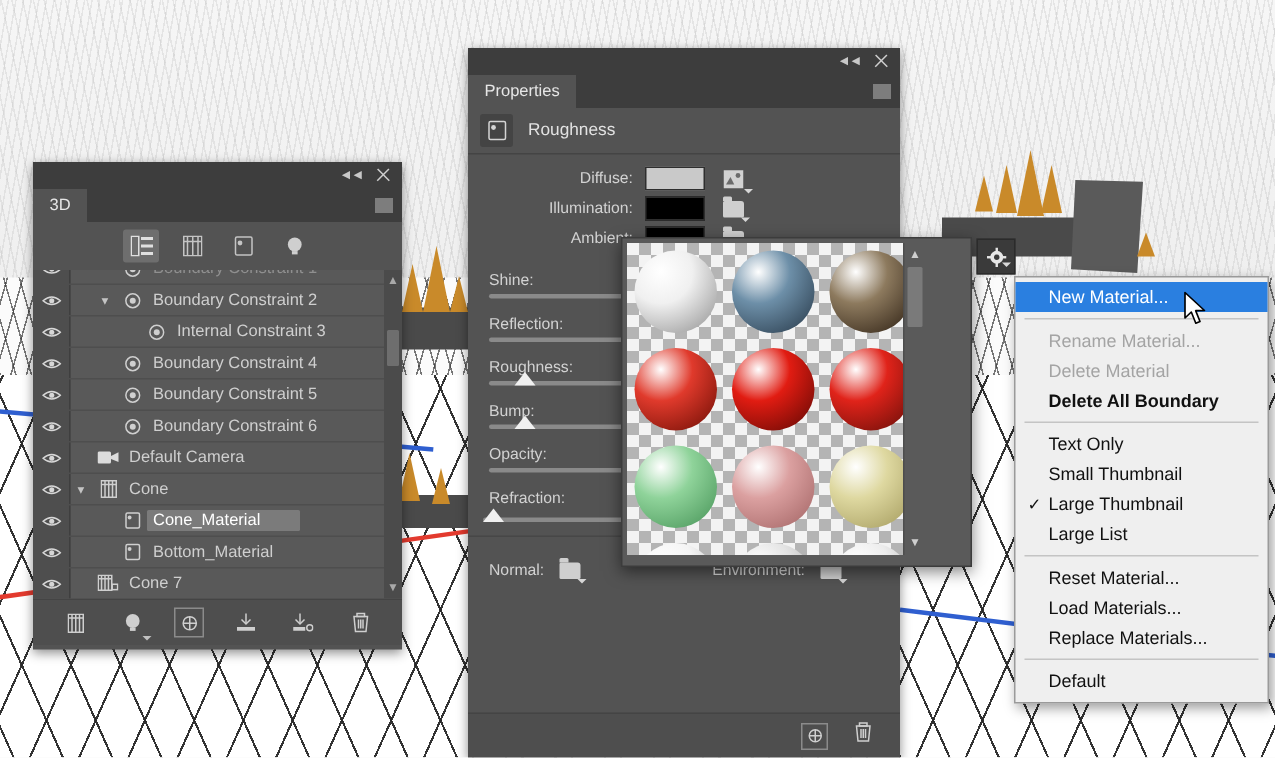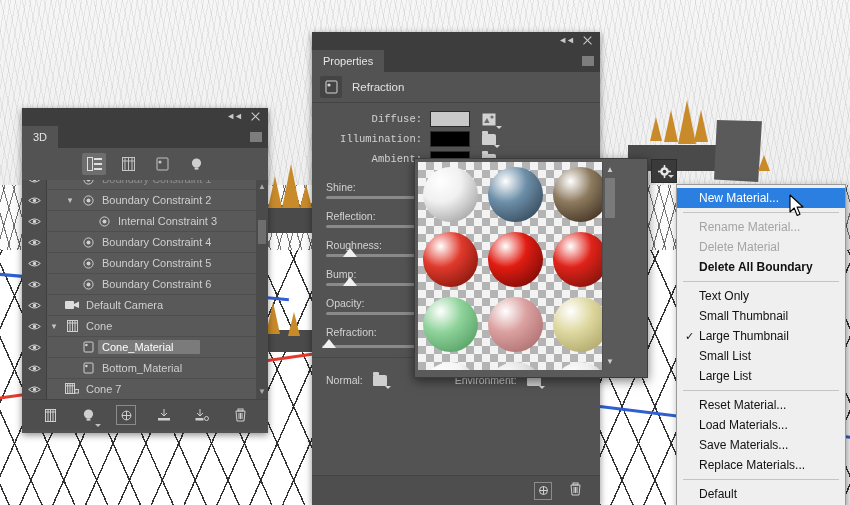--- a/index.html
+++ b/index.html
@@ -296,21 +296,20 @@
     height: 20px;
     display: flex;
     align-items: center;
   }
   .prop-label {
     width: 110px;
     text-align: right;
     padding-right: 8px;
     font-size: 10.5px;
     color: #d2d2d2;
-    font-family: Liberation Mono, monospace;
   }
   .swatch {
     width: 38px; height: 14px;
     border: 1px solid #2e2e2e;
     cursor: pointer;
   }
   .mini-icon {
     margin-left: 12px;
     width: 16px; height: 14px;
     display: flex; align-items: center;
@@ -884,21 +883,21 @@
       <div class="tab-menu-btn"></div>
     </div>
 
     <div class="props-header">
       <div class="hicon">
         <svg width="13" height="14" viewBox="0 0 13 14">
             <path d="M1 2 Q1 1 2 1 L11 1 Q12 1 12 2 L12 12 Q12 13 11 13 L2 13 Q1 13 1 12 Z" fill="none" stroke="#d4d4d4"></path>
             <circle cx="4" cy="5" r="1.6" fill="#d4d4d4"></circle>
           </svg>
       </div>
-      <div class="htitle">Refraction</div>
+      <div class="htitle">Roughness</div>
     </div>
 
     <div class="props-body">
       <div id="colorRows">
           <div class="prop-row">
             <span class="prop-label">Diffuse:</span>
             <span class="swatch" style="background: rgb(201, 201, 201);"></span>
             <span class="mini-icon">
               <svg width="14" height="13" viewBox="0 0 14 13">
                 <rect x="0.5" y="0.5" width="13" height="12" fill="#d2d2d2"></rect>
@@ -984,21 +983,21 @@
 
       <div class="props-divider"></div>
 
       <div class="props-maprow">
         <span style="padding-left:14px;">Normal:</span>
         <span class="mini-icon" style="margin-left:10px;">
           <span class="folder">
               <span class="caret-sm"></span>
             </span>
         </span>
-        <span style="margin-left:66px;">Environment:</span>
+        <span style="margin-left:86px;">Environment:</span>
         <span class="mini-icon" style="margin-left:10px;">
           <span class="folder">
               <span class="caret-sm"></span>
             </span>
         </span>
       </div>
     </div>
 
     <div class="props-footer">
       <span style="cursor:pointer; outline:1px solid #8b8b8b; width:16px; height:16px; display:flex; align-items:center; justify-content:center;">
@@ -1096,34 +1095,28 @@
         <span>Text Only</span>
       </div>
       <div class="menu-item">
         <span>Small Thumbnail</span>
       </div>
       <div class="menu-item">
         <span class="check">✓</span>
         <span>Large Thumbnail</span>
       </div>
       <div class="menu-item">
-        <span>Small List</span>
-      </div>
-      <div class="menu-item">
         <span>Large List</span>
       </div>
       <div class="menu-sep"></div>
       <div class="menu-item">
         <span>Reset Material...</span>
       </div>
       <div class="menu-item">
         <span>Load Materials...</span>
-      </div>
-      <div class="menu-item">
-        <span>Save Materials...</span>
       </div>
       <div class="menu-item">
         <span>Replace Materials...</span>
       </div>
       <div class="menu-sep"></div>
       <div class="menu-item">
         <span>Default</span>
       </div>
     </div>
 

